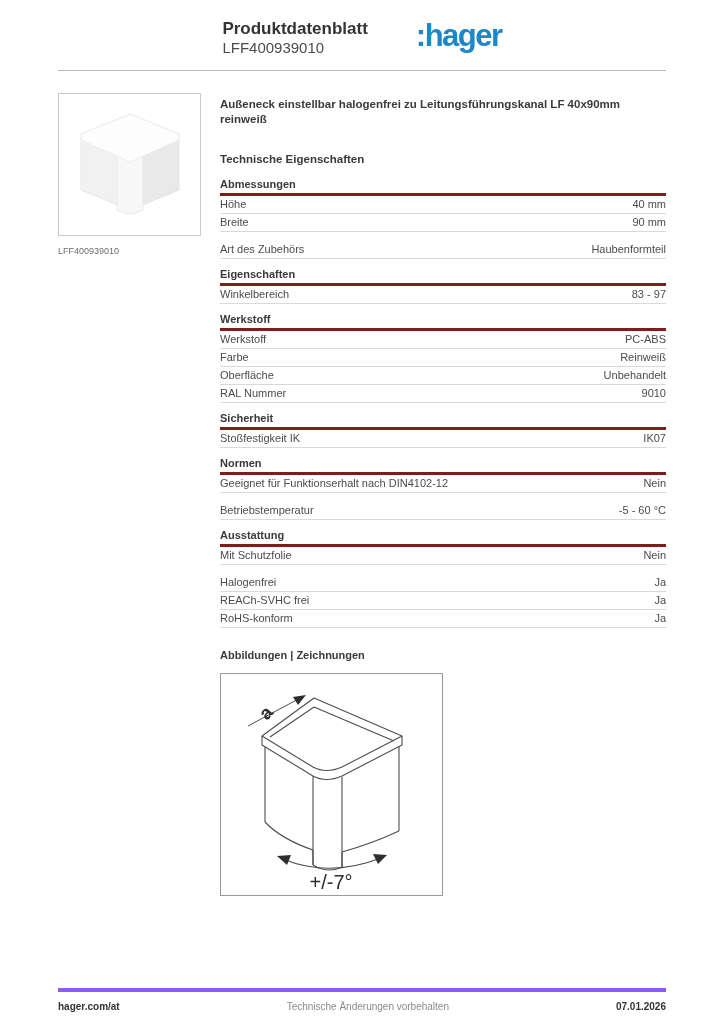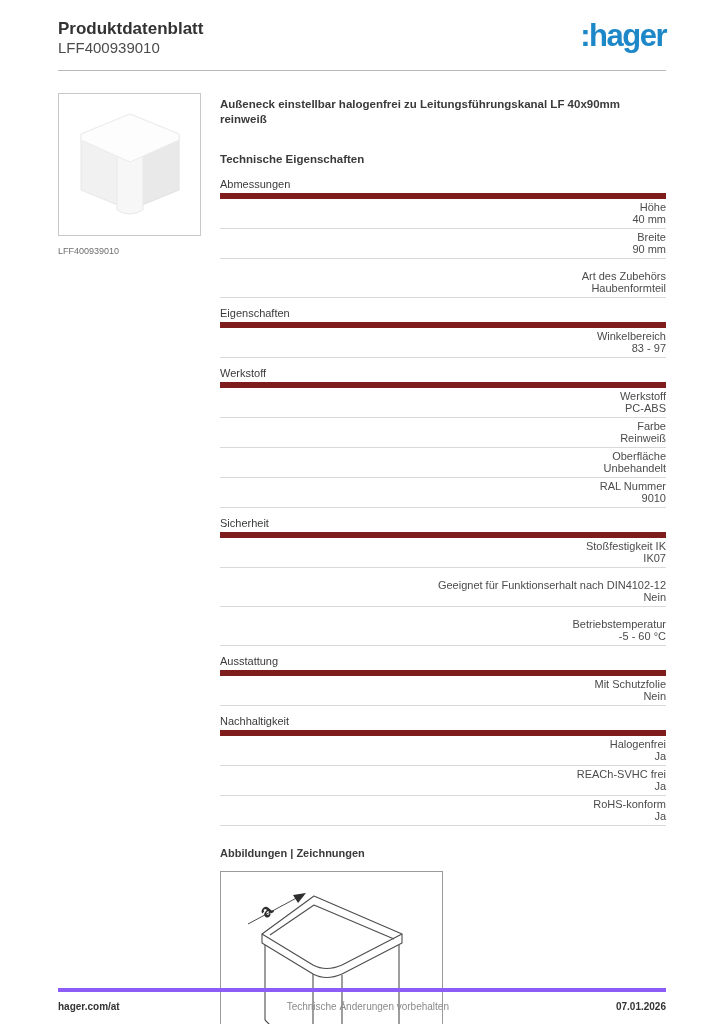--- a/index.html
+++ b/index.html
@@ -7,21 +7,21 @@
   body {
     width: 724px; height: 1024px;
     position: relative;
     font-family: "Liberation Sans", sans-serif;
     color: #3c3c3c;
     overflow: hidden;
   }
   .page { padding: 18px 58px 0 58px; }
 
   
-  .doc-header { display: flex; justify-content: space-between; align-items: flex-start; gap: 48px; }
+  .doc-header { display: flex; justify-content: center; align-items: flex-start; gap: 48px; }
   .doc-header .title { font-size: 17px; font-weight: bold; color: #333; line-height: 1.25; }
   .doc-header .pid { font-size: 15px; color: #4c4c4c; line-height: 1.25; }
   .logo { font-size: 31px; font-weight: bold; letter-spacing: -1.5px; line-height: 1; margin-top: 2px; }
   .header-rule { border: none; border-top: 1px solid #b8b8b8; margin-top: 12px; }
 
   
   .main { display: flex; margin-top: 22px; }
   .left-col { width: 144px; flex: none; margin-right: 18px; }
   .image-box {
     width: 143px; height: 143px;
@@ -33,29 +33,28 @@
 
   .right-col { flex: 1; min-width: 0; }
   .description {
     font-size: 11.5px; font-weight: bold; color: #3a3a3a;
     line-height: 1.3; margin: 4px 0 26px 0;
   }
   .tech-heading { font-size: 11.5px; font-weight: bold; color: #3a3a3a; margin-bottom: 13px; }
 
   .section { margin-bottom: 9px; }
   .section-title {
-    font-size: 11px; font-weight: normal; color: #3a3a3a;
-    padding-bottom: 3px; border-bottom: 6px solid #7f1d1d;
+    font-size: 11px; font-weight: bold; color: #3a3a3a;
+    padding-bottom: 3px; border-bottom: 3px solid #7f1d1d;
   }
   .spec-row {
     display: flex; justify-content: space-between; align-items: flex-end;
     font-size: 11px; color: #4b4b4b;
     padding: 2px 0 3px 0;
     border-bottom: 1px solid #d9d9d9;
-    flex-direction: column;
   }
   .spec-label { white-space: nowrap; }
   .spec-value { white-space: nowrap; text-align: right; }
 
   .figures-heading { font-size: 11px; font-weight: bold; color: #3a3a3a; margin: 21px 0 12px 0; }
   .drawing-box {
     width: 223px; height: 223px;
     border: 1px solid #9a9a9a;
     background: #fff;
   }
@@ -151,40 +150,40 @@
             </div>
           </div>
           <div class="section">
             <div class="section-title">Sicherheit</div>
             <div class="spec-row">
               <span class="spec-label">Stoßfestigkeit IK</span>
               <span class="spec-value">IK07</span>
             </div>
           </div>
           <div class="section">
+            <div class="section-title">Normen</div>
             <div class="spec-row">
               <span class="spec-label">Geeignet für Funktionserhalt nach DIN4102-12</span>
               <span class="spec-value">Nein</span>
             </div>
           </div>
           <div class="section">
             <div class="spec-row">
               <span class="spec-label">Betriebstemperatur</span>
               <span class="spec-value">-5 - 60 °C</span>
             </div>
           </div>
           <div class="section">
             <div class="section-title">Ausstattung</div>
             <div class="spec-row">
               <span class="spec-label">Mit Schutzfolie</span>
               <span class="spec-value">Nein</span>
             </div>
           </div>
           <div class="section">
-            <div class="section-title">Nachhaltigkeit</div>
             <div class="spec-row">
               <span class="spec-label">Halogenfrei</span>
               <span class="spec-value">Ja</span>
             </div>
             <div class="spec-row">
               <span class="spec-label">REACh-SVHC frei</span>
               <span class="spec-value">Ja</span>
             </div>
             <div class="spec-row">
               <span class="spec-label">RoHS-konform</span>

